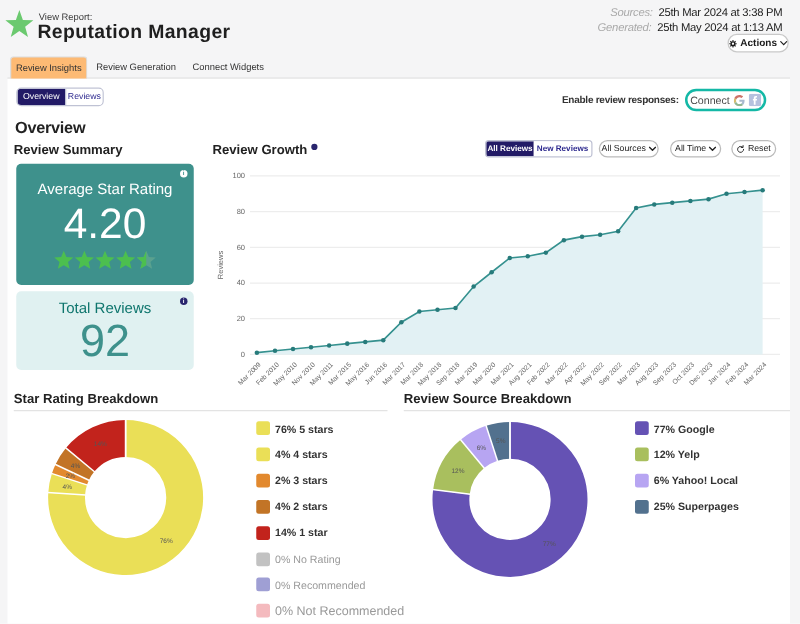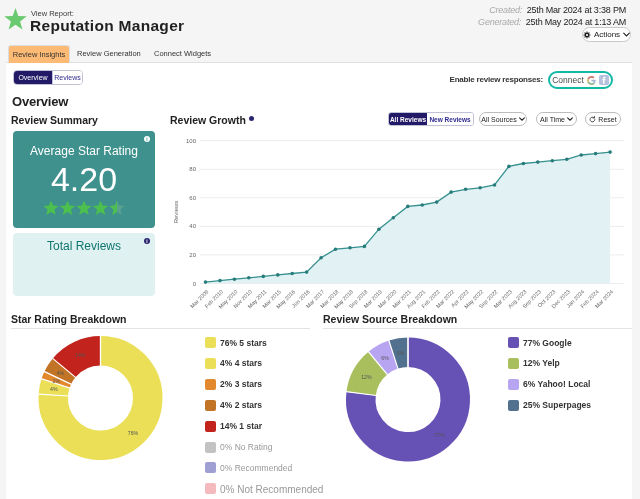--- a/index.html
+++ b/index.html
@@ -10,32 +10,32 @@
 </style>
 </head>
 <body>
 
 <svg class="abs" style="left:4px;top:8px" width="23" height="23" viewBox="0 0 23 23">
  <path d="M11.5 0 L14.3 7.9 L22.7 8.2 L16.1 13.4 L18.4 21.5 L11.5 16.8 L4.6 21.5 L6.9 13.4 L0.3 8.2 L8.7 7.9 Z" fill="#6bc96f"></path>
 </svg>
 <div class="abs" style="left:31px;top:8.5px;font-size:7.5px;color:#3a3a3a;">View Report:</div>
 <div class="abs" style="left:30px;top:16.5px;font-size:15.5px;font-weight:bold;color:#1f1f1f;letter-spacing:0.3px;">Reputation Manager</div>
 <div class="abs" style="right:14px;top:5px;font-size:9px;letter-spacing:-0.2px;text-align:right;line-height:11.5px;color:#222;">
- <div><span style="color:#a9a9a9;font-style:italic;">Created:</span>&nbsp; 25th Mar 2024 at 3:38 PM</div>
+ <div><span style="color:#a9a9a9;font-style:italic;">Sources:</span>&nbsp; 25th Mar 2024 at 3:38 PM</div>
  <div><span style="color:#a9a9a9;font-style:italic;">Generated:</span>&nbsp; 25th May 2024 at 1:13 AM</div>
 </div>
 <div class="abs" style="left:582px;top:27px;width:49px;height:15px;border:1px solid #c9c9c9;border-radius:8px;background:#fff;display:flex;align-items:center;justify-content:center;gap:2.5px;">
  <svg width="8" height="8" viewBox="0 0 20 20">
       <g fill="#1b1b1b">
         <circle cx="10" cy="10" r="6.2"></circle>
         <path d="M8.7,1.2 L11.3,1.2 L11.3,4.4 L8.7,4.4 Z M15.3,2.9 L17.1,4.7 L14.9,7.0 L13.0,5.1 Z M18.8,8.7 L18.8,11.3 L15.6,11.3 L15.6,8.7 Z M17.1,15.3 L15.3,17.1 L13.0,14.9 L14.9,13.0 Z M11.3,18.8 L8.7,18.8 L8.7,15.6 L11.3,15.6 Z M4.7,17.1 L2.9,15.3 L5.1,13.0 L7.0,14.9 Z M1.2,11.3 L1.2,8.7 L4.4,8.7 L4.4,11.3 Z M2.9,4.7 L4.7,2.9 L7.0,5.1 L5.1,7.0 Z"></path>
       </g>
       <circle cx="10" cy="10" r="2.7" fill="#fff"></circle>
     </svg>
- <span style="font-size:8px;color:#1b1b1b;font-weight:normal;">Actions</span>
+ <span style="font-size:8px;color:#1b1b1b;font-weight:bold;">Actions</span>
  <svg width="7" height="5" viewBox="0 0 10 6">
       <path d="M1 1l4 4 4-4" stroke="#222" stroke-width="1.6" fill="none" stroke-linecap="round"></path>
     </svg>
 </div>
 
 <div class="abs" style="left:6px;top:61.5px;width:626px;height:1px;background:#e0e0e0;"></div>
 <div class="abs" style="left:8px;top:45px;width:62px;height:17.5px;background:#fdba74;border:1px solid #ddd;border-bottom:none;border-radius:3px 3px 0 0;font-size:7.5px;color:#333;display:flex;align-items:center;justify-content:center;">Review Insights</div>
 <div class="abs" style="left:77px;top:45px;height:17px;font-size:7.5px;color:#333;display:flex;align-items:center;">Review Generation</div>
 <div class="abs" style="left:154px;top:45px;height:17px;font-size:7.5px;color:#333;display:flex;align-items:center;">Connect Widgets</div>
 
@@ -83,20 +83,21 @@
             <rect x="0" y="0" width="8" height="16"></rect>
           </clipPath>
           <use href="#st" fill="#4cbf4f" clip-path="url(#half)"></use>
         </g>
  </svg>
  </div>
 </div>
 <div class="abs" style="left:13px;top:233px;width:142px;height:63px;background:#e0f1f1;border-radius:4px;">
  <div style="position:absolute;right:5px;top:5px;width:6px;height:6px;background:#29256e;border-radius:50%;color:#fff;font-size:5px;font-weight:bold;text-align:center;line-height:6px;">i</div>
  <div style="text-align:center;margin-top:6px;font-size:12px;color:#0f766e;">Total Reviews</div>
+ <div style="text-align:center;margin-top:-1px;font-size:36px;font-weight:300;color:#3e918c;">92</div>
 </div>
 
 <div class="abs" style="left:388px;top:112px;height:14px;display:flex;border:1px solid #bfc2d4;border-radius:3px;overflow:hidden;">
  <div style="background:#221a66;color:#fff;font-size:6.5px;font-weight:bold;width:38px;display:flex;align-items:center;justify-content:center;white-space:nowrap;">All Reviews</div>
  <div style="background:#fff;color:#2e2a8f;font-size:6.5px;font-weight:bold;width:46px;display:flex;align-items:center;justify-content:center;white-space:nowrap;">New Reviews</div>
 </div>
 <div class="abs" style="left:479px;top:112px;width:48px;height:14px;border:1px solid #bbb;border-radius:8px;background:#fff;display:flex;align-items:center;justify-content:center;gap:2px;">
  <span style="font-size:7px;color:#222;white-space:nowrap;">All Sources</span>
  <svg width="6" height="4" viewBox="0 0 10 6">
       <path d="M1 1l4 4 4-4" stroke="#222" stroke-width="1.8" fill="none" stroke-linecap="round"></path>

